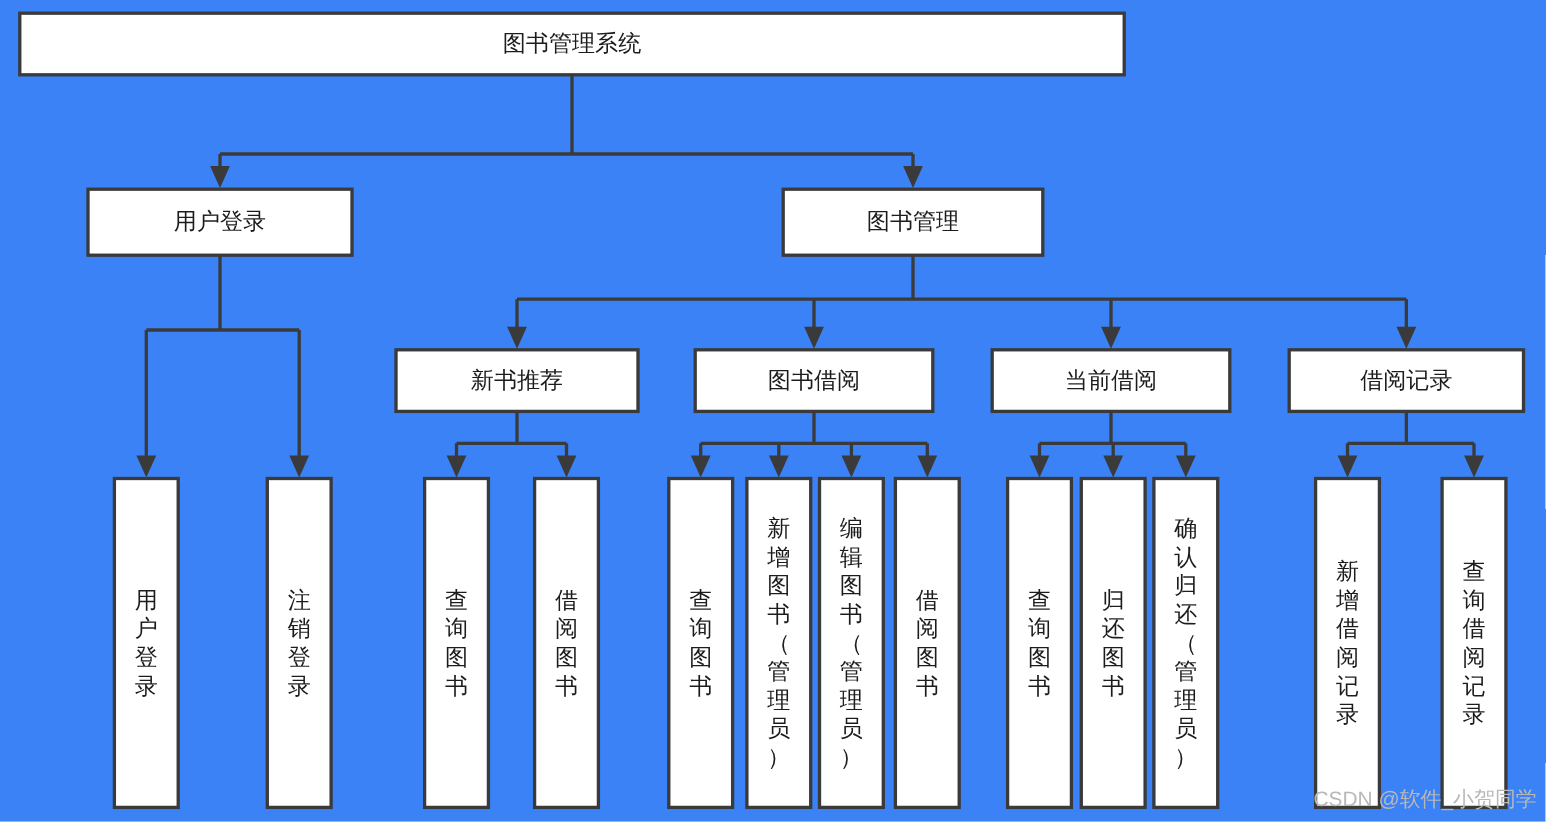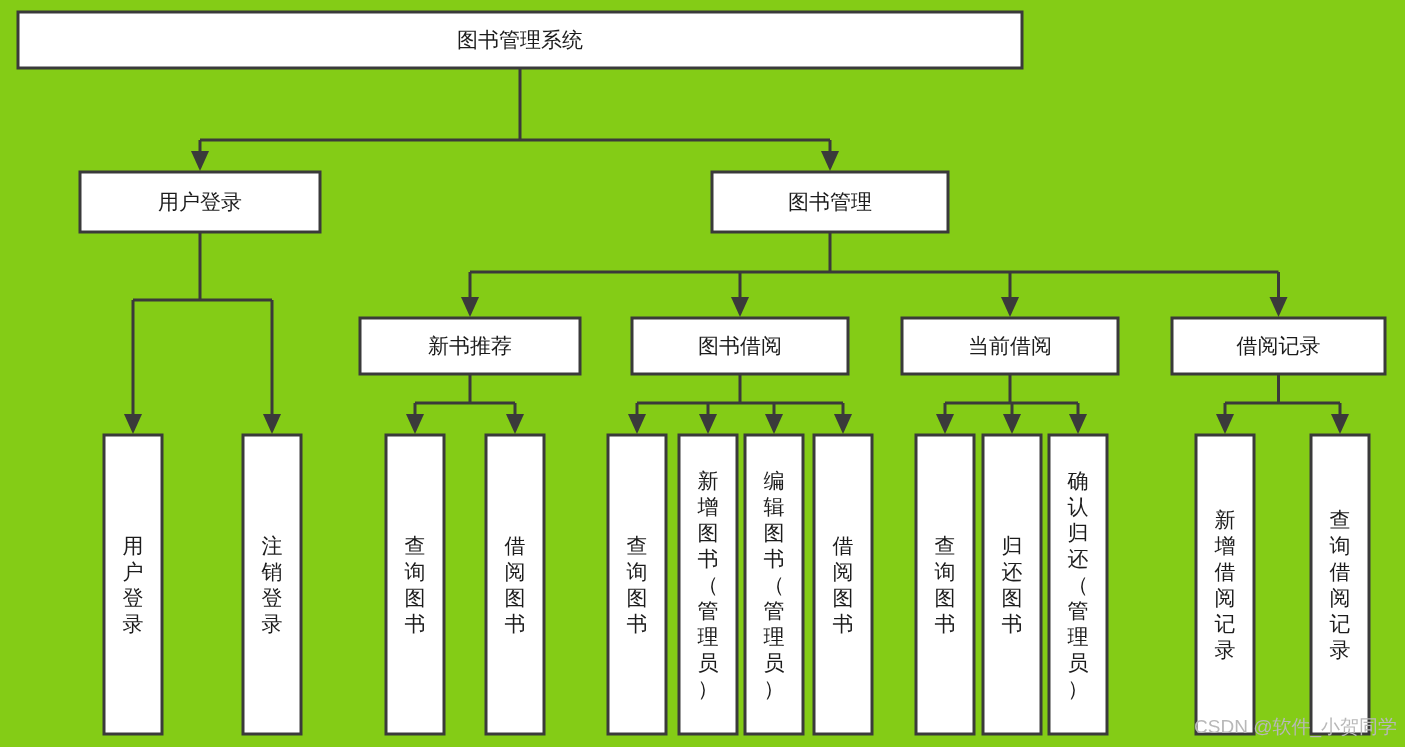--- a/index.html
+++ b/index.html
@@ -8,21 +8,21 @@
     padding: 0;
     background: #ffffff;
   }
   body {
     font-family: "Liberation Sans", "DejaVu Sans", sans-serif;
   }
   #diagram-root {
     position: relative;
     width: 1405px;
     height: 747px;
-    background: #84cc16;
+    background: #3b82f6;
     overflow: hidden;
   }
   svg.diagram-canvas {
     position: absolute;
     left: 0;
     top: 0;
     width: 1405px;
     height: 747px;
     display: block;
   }

